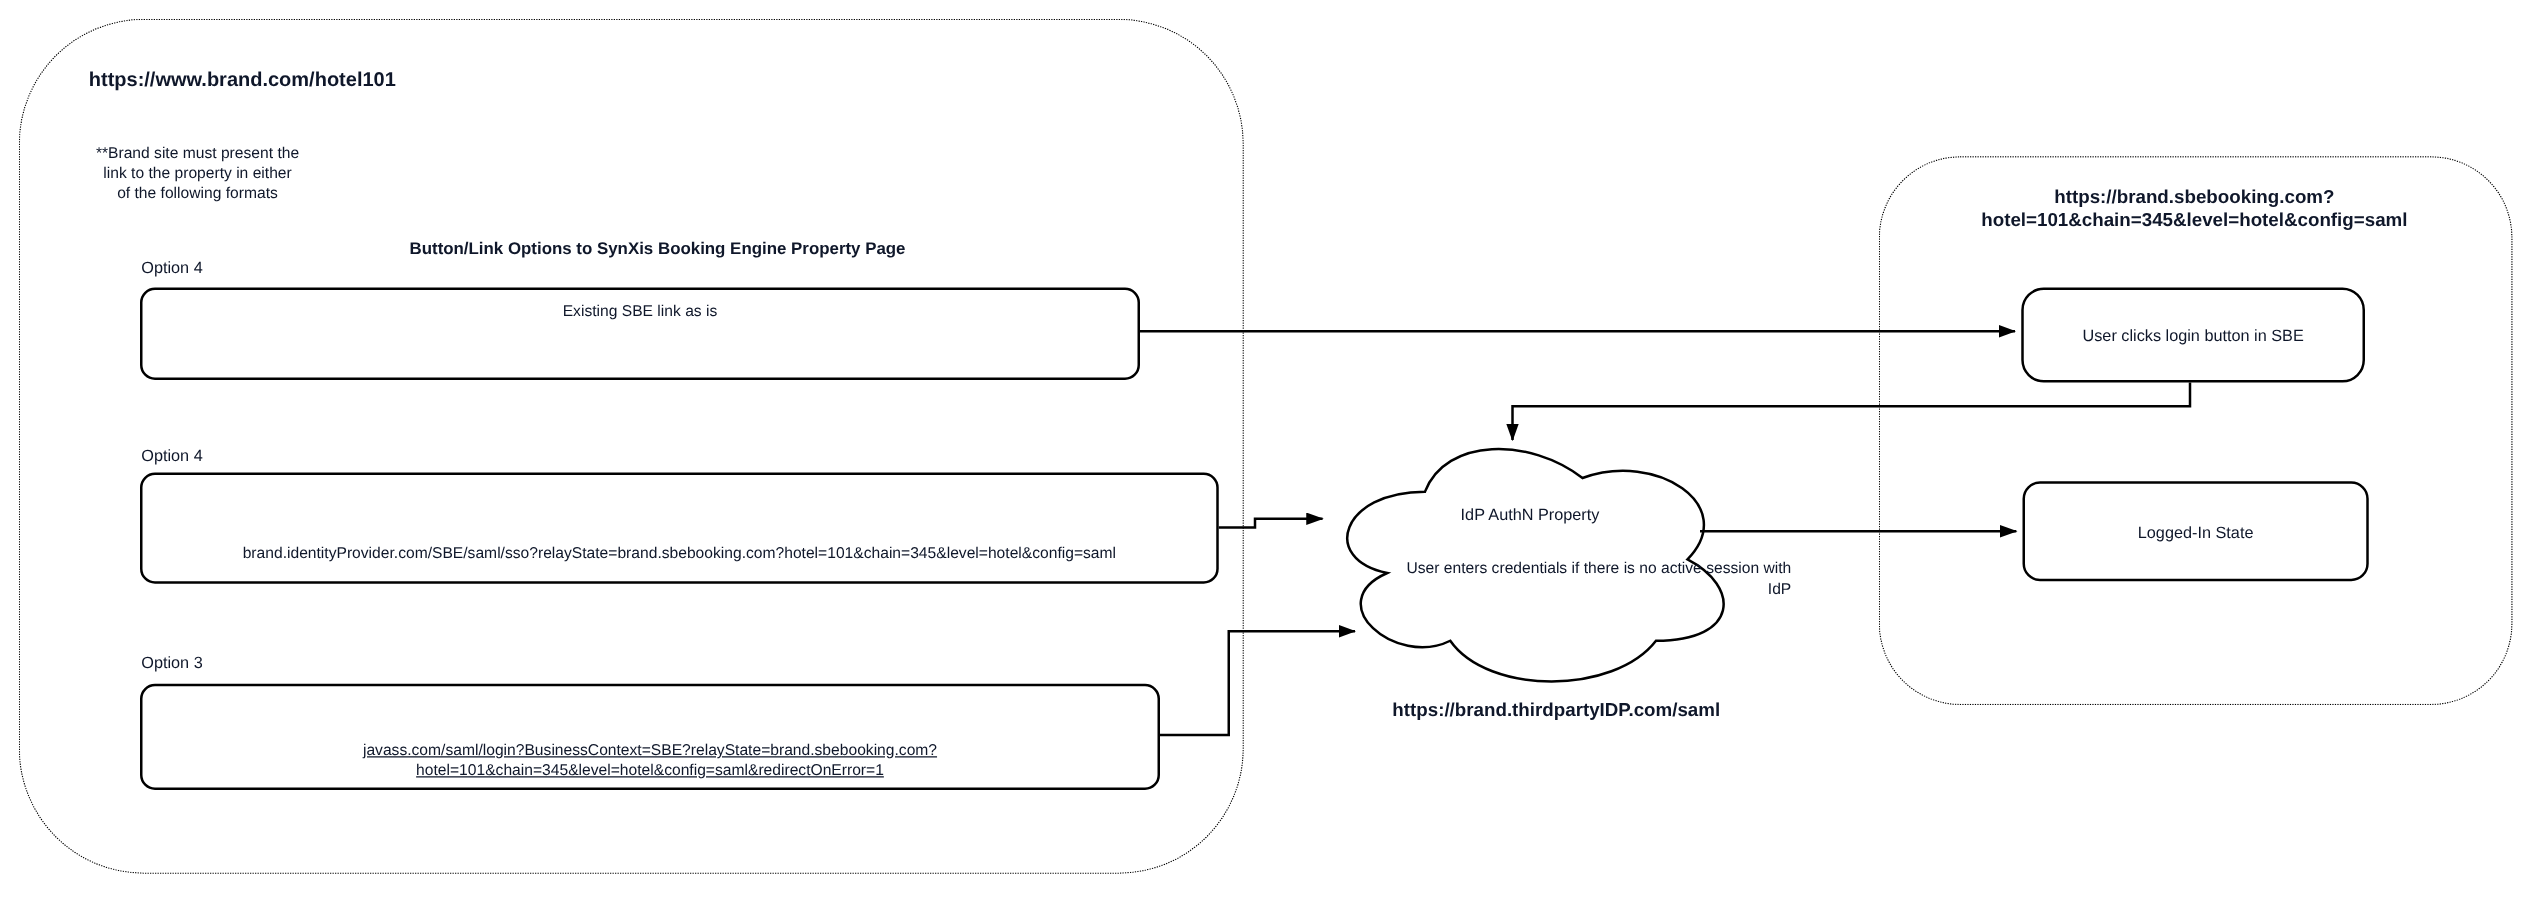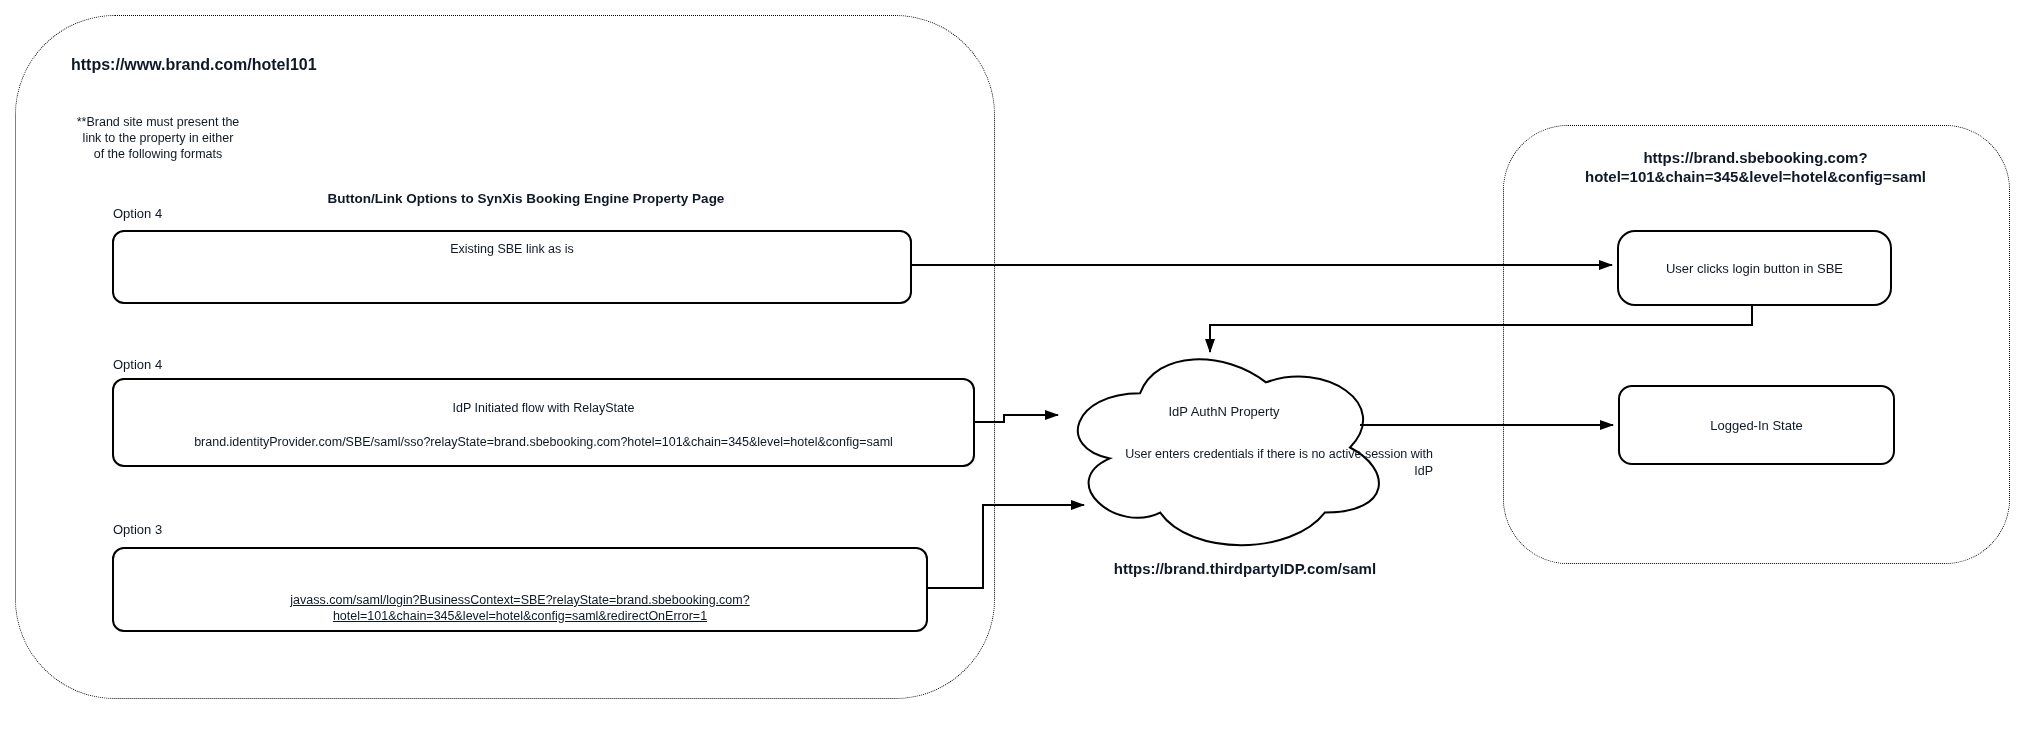--- a/index.html
+++ b/index.html
@@ -186,21 +186,20 @@
 
   <div id="section-title" class="abs">Button/Link Options to SynXis Booking Engine Property Page</div>
 
   <div class="option-label" style="top:206px">Option 4</div>
   <div id="option1-box" class="node-box">
     <div class="box-title">Existing SBE link as is</div>
   </div>
 
   <div class="option-label" style="top:357px">Option 4</div>
   <div id="option2-box" class="node-box">
-    <div class="box-title">IdP Initiated flow with RelayState</div>
     <div class="box-url">brand.identityProvider.com/SBE/saml/sso?relayState=brand.sbebooking.com?hotel=101&amp;chain=345&amp;level=hotel&amp;config=saml</div>
   </div>
 
   <div class="option-label" style="top:522px">Option 3</div>
   <div id="option3-box" class="node-box">
     <div class="box-url">
       <div>javass.com/saml/login?BusinessContext=SBE?relayState=brand.sbebooking.com?</div>
       <div>hotel=101&amp;chain=345&amp;level=hotel&amp;config=saml&amp;redirectOnError=1</div>
     </div>
   </div>

